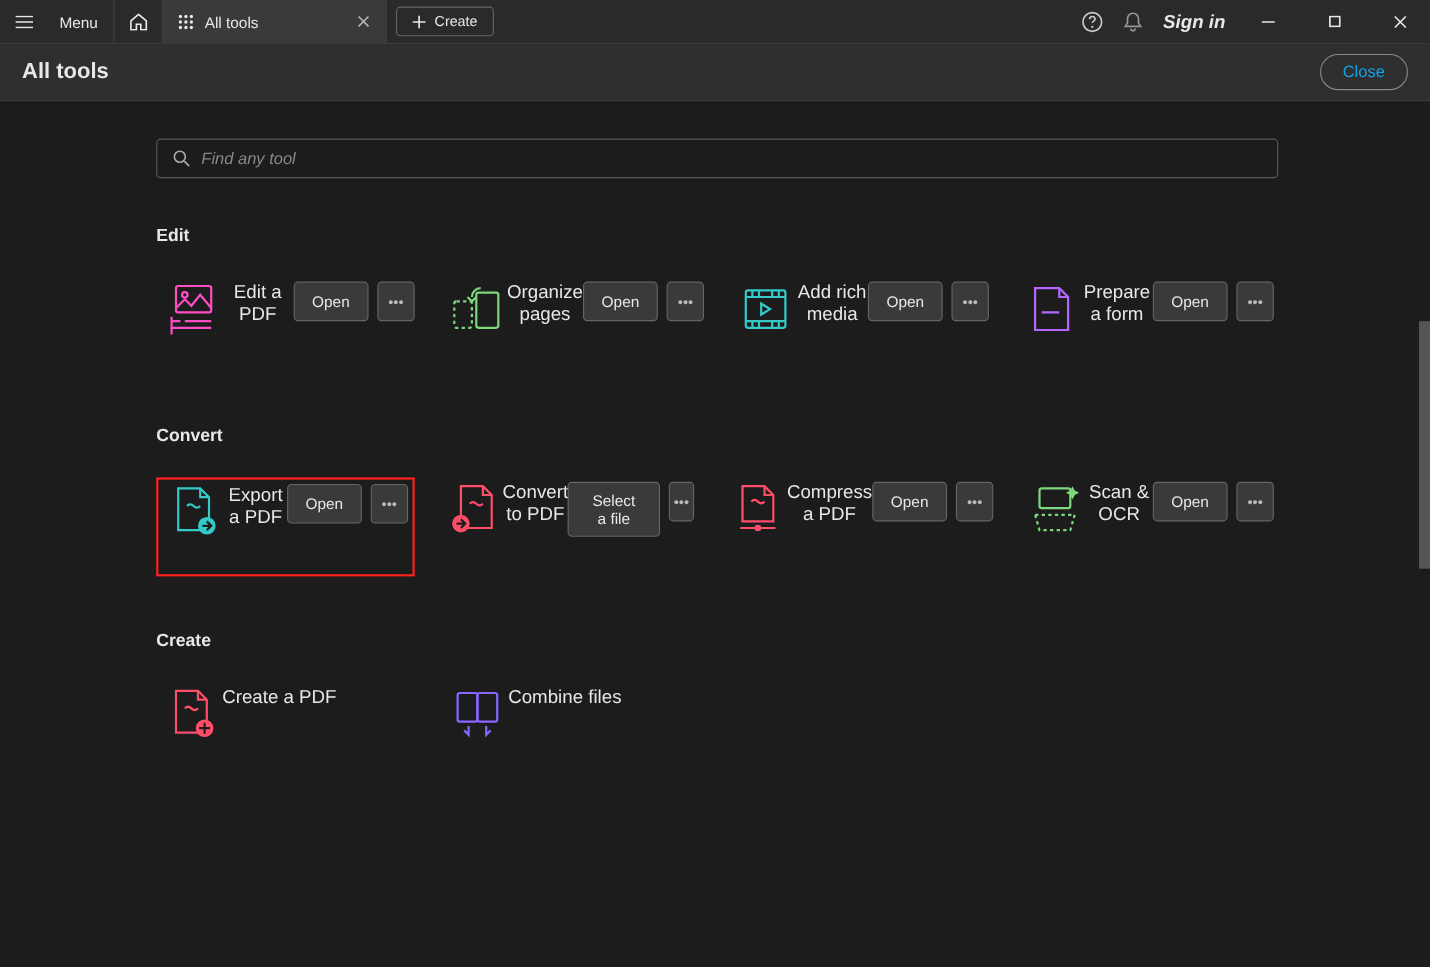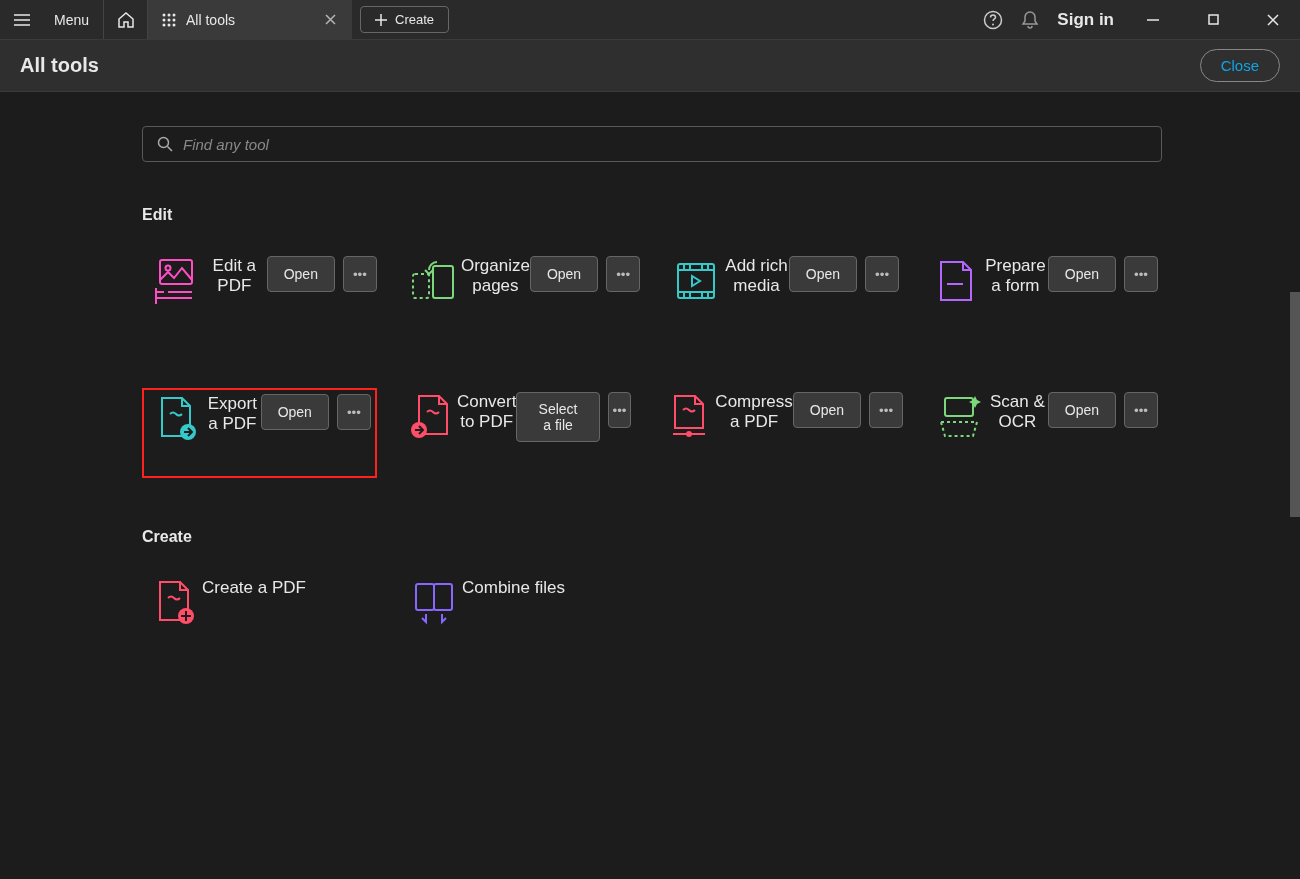--- a/index.html
+++ b/index.html
@@ -45,20 +45,21 @@
   padding: 5px 14px;
   border: 1px solid #666;
   border-radius: 4px;
   font-size: 13px;
   cursor: pointer;
 }
 .titlebar-right {
   margin-left: auto;
   display: flex; align-items: center; gap: 18px;
   padding-right: 6px;
+  font-style: italic;
 }
 .titlebar-right .iconbtn { cursor: pointer; opacity: .85; }
 .signin { font-size: 17px; font-weight: 600; cursor: pointer; }
 .win-btn { width: 42px; height: 40px; display:flex;align-items:center;justify-content:center; cursor:pointer;}
 .subheader {
   height: 52px;
   background: #2f2f2f;
   display: flex; align-items: center;
   padding: 0 20px;
   border-bottom: 1px solid #3a3a3a;
@@ -314,20 +315,21 @@
         <div class="tool-label">Prepare a form</div>
         <div class="tool-actions">
           <button class="open-btn">Open</button>
           <button class="more-btn">
               <span>•••</span>
             </button>
         </div>
       </div>
     </div>
 
+    <div class="section-title">Convert</div>
     <div class="tool-grid">
 
       <div class="tool-card highlighted">
         <div class="tool-icon">
           <svg width="56" height="50" viewBox="0 0 56 50">
               <path d="M14 4h20l8 8v30H14z" fill="none" stroke="#35c9c9" stroke-width="2"></path>
               <path d="M34 4v8h8" fill="none" stroke="#35c9c9" stroke-width="2"></path>
               <path d="M22 20c2-2 4-2 6 0s4 2 6 0" fill="none" stroke="#35c9c9" stroke-width="2"></path>
               <circle cx="40" cy="38" r="8" fill="#35c9c9"></circle>
               <path d="M36 38h8M40 34l4 4-4 4" fill="none" stroke="#1c1c1c" stroke-width="2"></path>

